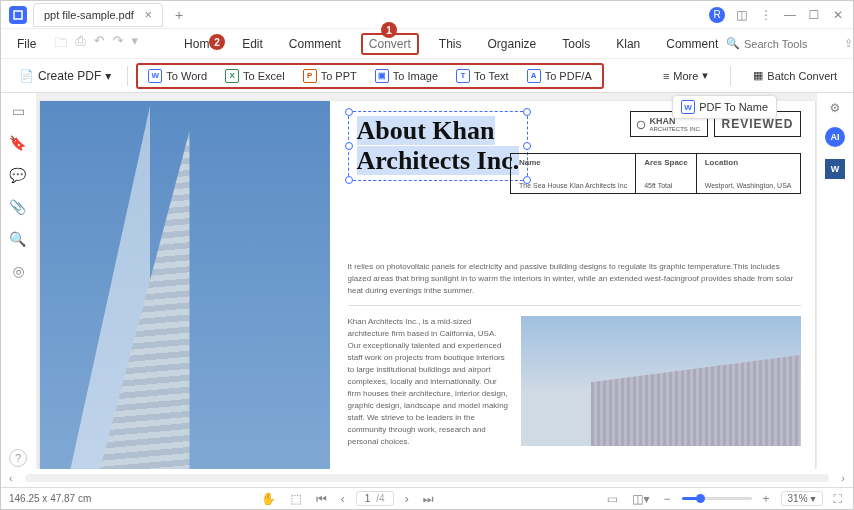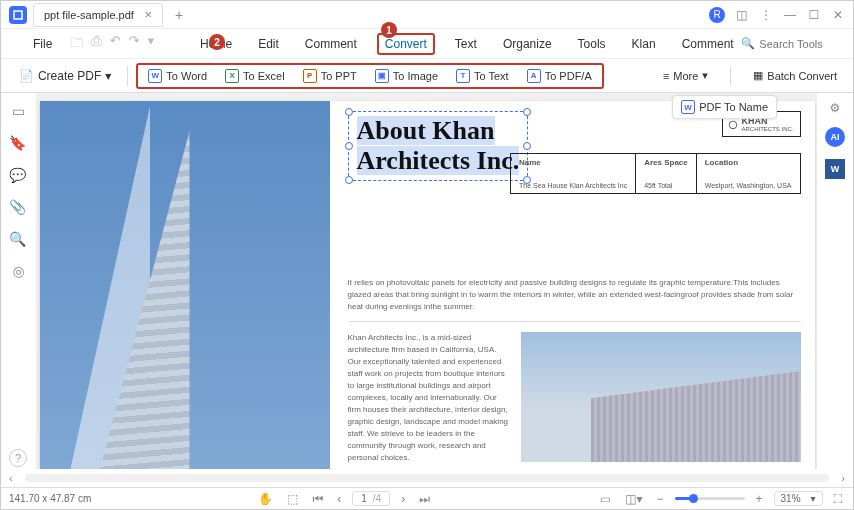--- a/index.html
+++ b/index.html
@@ -6,26 +6,26 @@
 body { font-family: "Segoe UI", Arial, sans-serif; font-size: 12px; color: #333; background: #fff; width: 854px; height: 510px; overflow: hidden; border: 1px solid #ccc; position: relative; }
 .titlebar { display: flex; align-items: center; height: 28px; background: #fff; border-bottom: 1px solid #eee; }
 .app-icon { width: 18px; height: 18px; background: #3b6cff; border-radius: 4px; margin: 0 6px 0 8px; display: flex; align-items: center; justify-content: center; color: #fff; font-size: 11px; }
 .tab { display: flex; align-items: center; height: 24px; padding: 0 10px; border: 1px solid #ddd; border-radius: 4px 4px 0 0; font-size: 11px; min-width: 130px; background: #fff; }
 .tab .close { margin-left: auto; font-size: 13px; color: #888; }
 .tab-add { margin-left: 6px; color: #888; font-size: 14px; padding: 0 6px; }
 .titlebar-gap { flex: 1; }
 .win-controls { display: flex; align-items: center; gap: 10px; padding-right: 8px; }
 .win-controls .dot { width: 16px; height: 16px; border-radius: 50%; background: #3b6cff; color:#fff; font-size:10px; display:flex; align-items:center; justify-content:center; }
 .win-controls .icn { width: 14px; height: 14px; color: #888; display: flex; align-items: center; justify-content: center; font-size: 12px; }
-.menubar { display: flex; align-items: center; height: 30px; padding: 0 24px; gap: 2px; border-bottom: 1px solid #eee; }
+.menubar { display: flex; align-items: center; height: 30px; padding: 0 8px; gap: 2px; border-bottom: 1px solid #eee; }
 .file-menu { font-size: 12px; padding: 0 8px; }
 .quick-icons { display: flex; gap: 8px; color: #bbb; font-size: 13px; padding: 0 8px; }
 .tabs { display: flex; gap: 14px; margin-left: 30px; font-size: 12px; align-items: center; }
 .tab-item { padding: 4px 6px; cursor: pointer; position: relative; }
-.tab-item.active { color: #0369a1; border: 2px solid #c0392b; border-radius: 3px; padding: 2px 6px; }
+.tab-item.active { color: #737373; border: 2px solid #c0392b; border-radius: 3px; padding: 2px 6px; }
 .tabs-right { margin-left: auto; display: flex; align-items: center; gap: 10px; color: #aaa; font-size: 11px; }
 .search-box { display: flex; align-items: center; gap: 4px; }
 .search-input { border: none; font-size: 11px; width: 90px; color: #999; }
 .toolbar { display: flex; align-items: center; height: 34px; padding: 0 10px; gap: 8px; border-bottom: 1px solid #ddd; }
 .create-btn { display: flex; align-items: center; gap: 4px; padding: 3px 8px; font-size: 12px; }
 .convert-group { display: flex; gap: 6px; border: 2px solid #c0392b; border-radius: 3px; padding: 2px 4px; align-items: center; }
 .conv-btn { display: flex; align-items: center; gap: 4px; padding: 2px 6px; font-size: 11px; }
 .conv-btn .ic { width: 14px; height: 14px; border: 1px solid; border-radius: 2px; display: flex; align-items: center; justify-content: center; font-size: 8px; font-weight: bold; }
 .ic-w { border-color: #3b6cff; color: #3b6cff; }
 .ic-x { border-color: #2e8b57; color: #2e8b57; }
@@ -37,21 +37,21 @@
 .divider { width: 1px; height: 20px; background: #ddd; }
 .main-area { display: flex; height: calc(100% - 28px - 30px - 34px - 18px - 22px); }
 .left-rail { width: 36px; display: flex; flex-direction: column; align-items: center; padding-top: 10px; gap: 16px; color: #888; border-right: 1px solid #eee; }
 .left-rail .ricon { width: 16px; height: 16px; font-size: 14px; display: flex; align-items:center; justify-content:center; }
 .canvas-wrap { flex: 1; background: #f0f0f0; padding: 8px 2px; overflow: hidden; position: relative; }
 .page { background: #fff; width: 775px; height: 370px; margin: 0 auto; display: flex; box-shadow: 0 1px 3px rgba(0,0,0,0.15); position: relative; }
 .page-left { width: 290px; background: linear-gradient(180deg, #5a8bc4 0%, #7fa8d4 100%); position: relative; overflow: hidden; }
 .building-shape { position: absolute; bottom: 0; left: 30px; width: 0; height: 0; border-left: 80px solid transparent; border-bottom: 365px solid rgba(255,255,255,0.5); }
 .building-shape2 { position: absolute; bottom: 0; left: 60px; width: 90px; height: 340px; background: repeating-linear-gradient(-5deg, #c8d4e0 0 6px, #b0c0d0 6px 12px); clip-path: polygon(100% 0, 100% 100%, 0 100%); }
 .page-right { flex: 1; padding: 10px 14px 10px 18px; font-size: 9px; color: #555; position: relative; }
-.title-block { border: 1px dashed #3b6cff; padding: 4px 8px; display: inline-block; position: relative; margin-bottom: 20px; }
+.title-block { border: 1px dashed #3b6cff; padding: 4px 8px; display: inline-block; position: relative; margin-bottom: 4px; }
 .title-block h1 { font-size: 26px; font-weight: bold; color: #111; font-family: serif; }
 .title-block h1 span { background: #d0e0f8; }
 .sel-handle { position: absolute; width: 8px; height: 8px; border: 1px solid #3b6cff; background: #fff; border-radius: 50%; }
 .sh-tl { top: -4px; left: -4px; } .sh-tr { top: -4px; right: -4px; } .sh-bl { bottom: -4px; left: -4px; } .sh-br { bottom: -4px; right: -4px; }
 .sh-ml { top: 50%; left: -4px; margin-top: -4px;} .sh-mr { top: 50%; right: -4px; margin-top: -4px;}
 .header-boxes { position: absolute; top: 10px; right: 14px; display: flex; gap: 6px; align-items: stretch; }
 .hbox { border: 1px solid #222; padding: 4px 6px; font-size: 8px; }
 .hbox.logo { display: flex; align-items: center; gap: 4px; font-weight:bold; }
 .hbox.reviewed { font-weight: bold; font-size: 12px; letter-spacing: 1px; display:flex; align-items:center; }
 .info-boxes { position: absolute; top: 52px; right: 14px; display: flex; border: 1px solid #222; font-size: 7px; }
@@ -69,21 +69,21 @@
 .float-btn { position: absolute; top: 2px; right: 40px; background: #fff; border: 1px solid #ddd; border-radius: 4px; padding: 4px 8px; font-size: 11px; display: flex; align-items: center; gap: 4px; box-shadow: 0 1px 3px rgba(0,0,0,0.1); z-index: 10;}
 .hscroll-bar { height: 18px; display: flex; align-items: center; padding: 0 8px; color: #888; font-size: 11px; gap: 6px;}
 .hscroll-track { flex: 1; height: 8px; background: #f0f0f0; border-radius: 4px; margin: 0 6px; }
 .statusbar { display: flex; align-items: center; height: 22px; padding: 0 8px; border-top: 1px solid #ddd; font-size: 10px; color: #666; gap: 8px;}
 .statusbar .gap { flex: 1; }
 .statusbar .icn { color: #888; font-size: 12px; padding: 0 3px;}
 .page-ind { display: flex; align-items: center; gap: 6px; border: 1px solid #ddd; padding: 1px 8px; border-radius: 3px; }
 .zoom-slider { width: 70px; height: 3px; background: #ddd; position: relative; border-radius: 2px;}
 .zoom-slider::before { content:""; position:absolute; left:0; width:18px; height:3px; background:#3b6cff; border-radius:2px;}
 .zoom-slider::after { content:""; position:absolute; left:14px; top:-3px; width:9px; height:9px; background:#3b6cff; border-radius:50%;}
-.zoom-pct { border: 1px solid #ddd; padding: 1px 6px; border-radius: 3px; display:flex; align-items:center; gap:10px; }
+.zoom-pct { border: 1px solid #ddd; padding: 1px 6px; border-radius: 3px; display:flex; align-items:center; gap:3px; }
 .callout { position: absolute; width: 16px; height: 16px; background: #c0392b; color: #fff; border-radius: 50%; font-size: 10px; font-weight: bold; display: flex; align-items: center; justify-content: center; z-index: 20; }
 .callout-1 { top: 21px; left: 380px; }
 .callout-2 { top: 33px; left: 208px; }
 .help-icon { position: absolute; bottom: 42px; left: 8px; width: 18px; height: 18px; border: 1px solid #ccc; border-radius: 50%; color: #999; font-size: 11px; display: flex; align-items: center; justify-content: center; }
 svg { display: block; }
 </style>
 </head>
 <body>
 
 <div class="callout callout-1">1</div>
@@ -118,21 +118,21 @@
     <span>⎙</span>
     <span>↶</span>
     <span>↷</span>
     <span>▾</span>
   </div>
   <div class="tabs" id="ribbon-tabs">
       <div class="tab-item">Home</div>
       <div class="tab-item">Edit</div>
       <div class="tab-item">Comment</div>
       <div class="tab-item active">Convert</div>
-      <div class="tab-item">Text</div>
+      <div class="tab-item">This</div>
       <div class="tab-item">Organize</div>
       <div class="tab-item">Tools</div>
       <div class="tab-item">Klan</div>
       <div class="tab-item">Comment</div>
     </div>
   <div class="tabs-right">
     <div class="search-box">
       <span>🔍</span>
       <input class="search-input" placeholder="Search Tools" style="">
     </div>
@@ -219,20 +219,21 @@
           <h1><span>About Khan</span><br><span>Architects Inc.</span></h1>
         </div>
         <div class="header-boxes">
           <div class="hbox logo">
             <span>◯</span>
             <div>
               <div style="font-size:9px">KHAN</div>
               <div style="font-size:6px;font-weight:normal">ARCHITECTS INC.</div>
             </div>
           </div>
+          <div class="hbox reviewed">REVIEWED</div>
         </div>
         <div class="info-boxes" id="info-boxes">
             <div class="ibox"><b>Name</b>The Sea House Klan Architects Inc</div>
             <div class="ibox"><b>Ares Space</b>45ft Total</div>
             <div class="ibox"><b>Location</b>Westport, Washington, USA</div>
           </div>
         <div style="height:70px"></div>
         <p class="para">It relies on photovoltaic panels for electricity and passive building designs to regulate its graphic temperature.This includes glazed areas that bring sunlight in to warm the interiors in winter, while an extended west-facingroof provides shade from solar heat during evenings inthe summer.</p>
         <div class="lower">
           <div class="text">Khan Architects Inc., is a mid-sized architecture firm based in California, USA. Our exceptionally talented and experienced staff work on projects from boutique interiors to large institutional buildings and airport complexes, locally and internationally. Our firm houses their architecture, interior design, graphic design, landscape and model making staff. We strieve to be leaders in the community through work, research and personal choices.</div>
@@ -251,21 +252,21 @@
 
 <div class="help-icon">?</div>
 
 <div class="hscroll-bar">
   <span>‹</span>
   <div class="hscroll-track"></div>
   <span>›</span>
 </div>
 
 <div class="statusbar">
-  <span>141.70 x 47.87 cm</span>
+  <span>146.25 x 47.87 cm</span>
   <div class="gap"></div>
   <span class="icn">✋</span>
   <span class="icn">⬚</span>
   <span class="icn">⏮</span>
   <span class="icn">‹</span>
   <div class="page-ind">
     <span>1</span>
     <span style="color:#aaa">/4</span>
   </div>
   <span class="icn">›</span>

